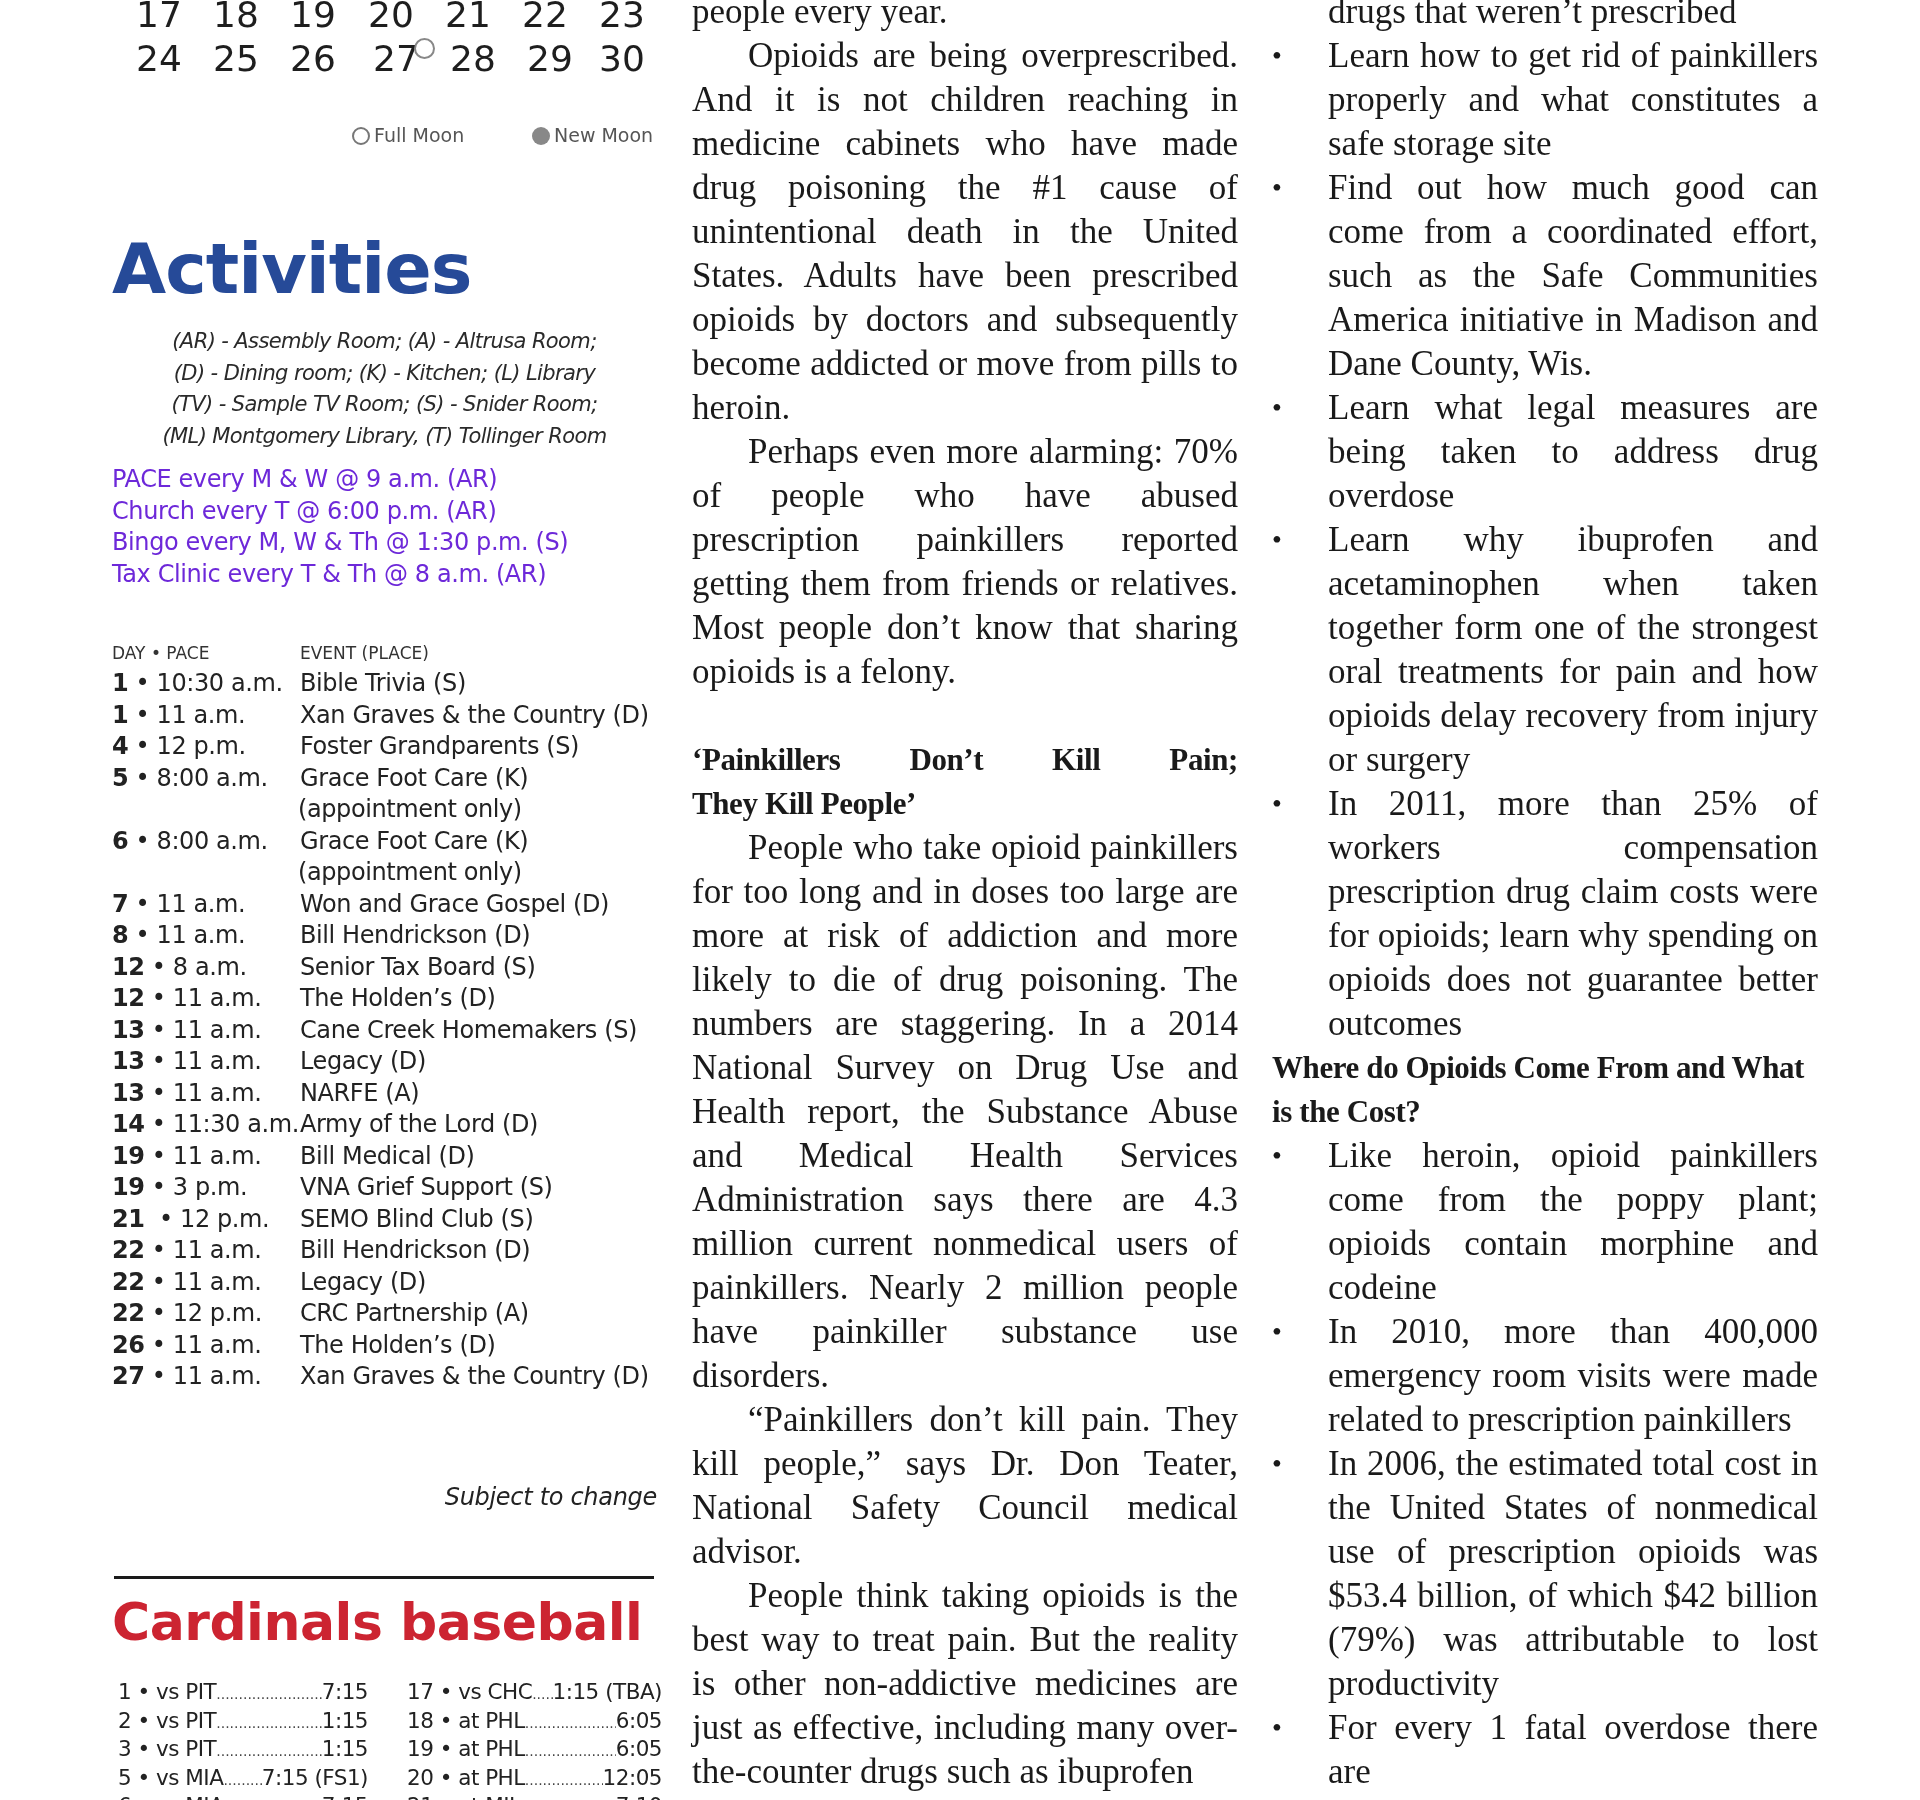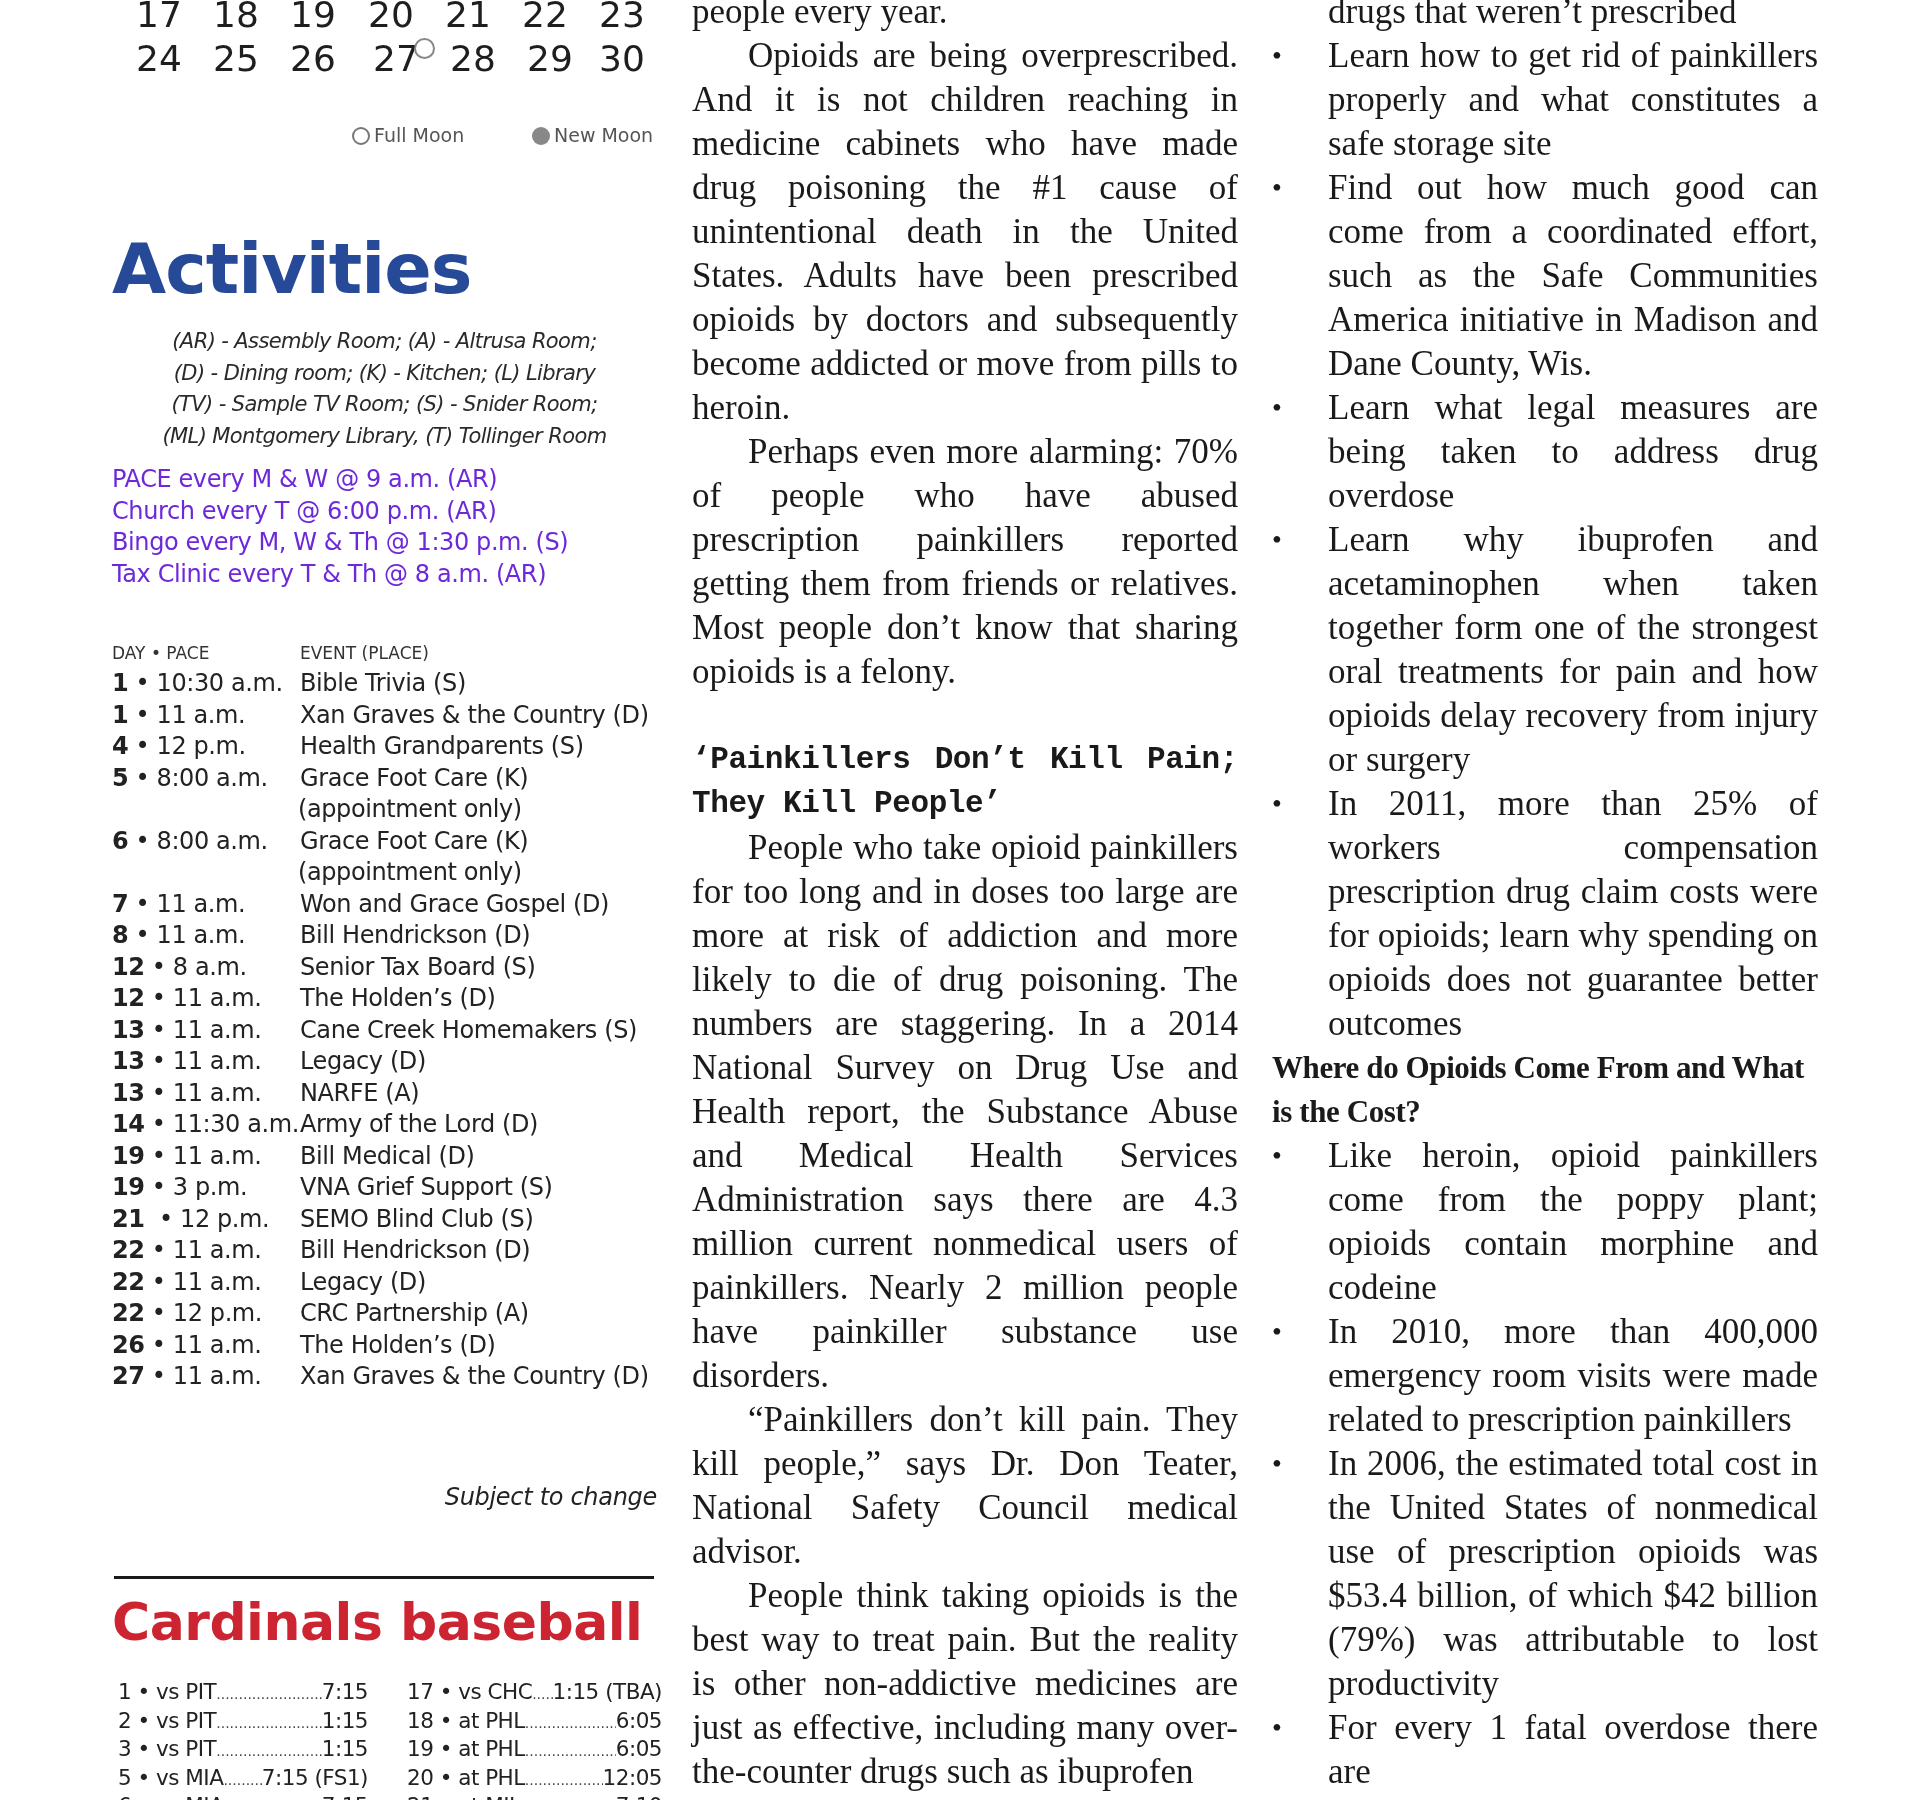--- a/index.html
+++ b/index.html
@@ -35,21 +35,21 @@
   .game-row { display: flex; height: 28.5px; }
   .game-row .opp { flex: none; }
   .game-row .dots { flex: 1; overflow: hidden; color: #444; letter-spacing: 0; }
   .game-row .dots::before { content: "................................................................"; font-size: 14px; }
   .game-row .gtime { flex: none; }
 
   
   #mid { position: absolute; left: 692px; top: -10px; width: 546px; font-family: "Liberation Serif", serif; font-size: 35px; line-height: 44px; color: #1a1a1a; text-align: justify; }
   #mid p { margin: 0; }
   #mid p.indent { text-indent: 56px; }
-  .mid-heading { font-family: Liberation Mono, monospace; font-weight: bold; font-size: 31px; line-height: 44px; text-align: justify; text-align-last: left; margin: 44px 0 0 0; letter-spacing: -0.4px; }
+  .mid-heading { font-family: Liberation Serif, serif; font-weight: bold; font-size: 31px; line-height: 44px; text-align: justify; text-align-last: left; margin: 44px 0 0 0; letter-spacing: -0.4px; }
   .mid-heading .justline { display: flex; justify-content: space-between; }
 
   
   #right { position: absolute; left: 1272px; top: -10px; width: 546px; font-family: "Liberation Serif", serif; font-size: 35px; line-height: 44px; color: #1a1a1a; }
   .bullet { position: relative; padding-left: 56px; text-align: justify; }
   .bullet .b { position: absolute; left: 0; top: 0; width: 56px; font-size: 28px; line-height: 44px; }
   .bullet .b::before { content: "\2022"; }
   .bullet.cont { padding-left: 56px; }
   .right-heading { font-family: Liberation Serif, serif; font-weight: bold; font-size: 31px; line-height: 44px; letter-spacing: -0.4px; }
 </style>
@@ -109,21 +109,21 @@
       <div class="sched-row">
         <span class="time"><span class="day">1</span><span style="white-space: pre;"> • </span><span>10:30 a.m.</span></span>
         <span class="event">Bible Trivia (S)</span>
       </div>
       <div class="sched-row">
         <span class="time"><span class="day">1</span><span style="white-space: pre;"> • </span><span>11 a.m.</span></span>
         <span class="event">Xan Graves &amp; the Country (D)</span>
       </div>
       <div class="sched-row">
         <span class="time"><span class="day">4</span><span style="white-space: pre;"> • </span><span>12 p.m.</span></span>
-        <span class="event">Health Grandparents (S)</span>
+        <span class="event">Foster Grandparents (S)</span>
       </div>
       <div class="sched-row">
         <span class="time"><span class="day">5</span><span style="white-space: pre;"> • </span><span>8:00 a.m.</span></span>
         <span class="event">Grace Foot Care (K)</span>
       </div>
       <div class="sched-row cont">
         <span class="event">(appointment only)</span>
       </div>
       <div class="sched-row">
         <span class="time"><span class="day">6</span><span style="white-space: pre;"> • </span><span>8:00 a.m.</span></span>

